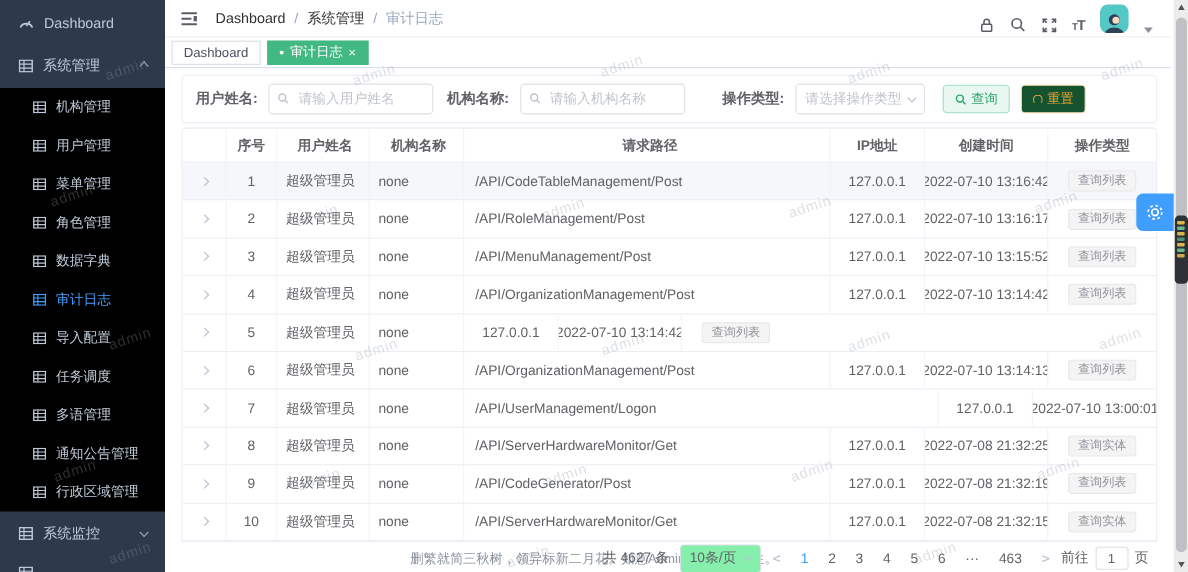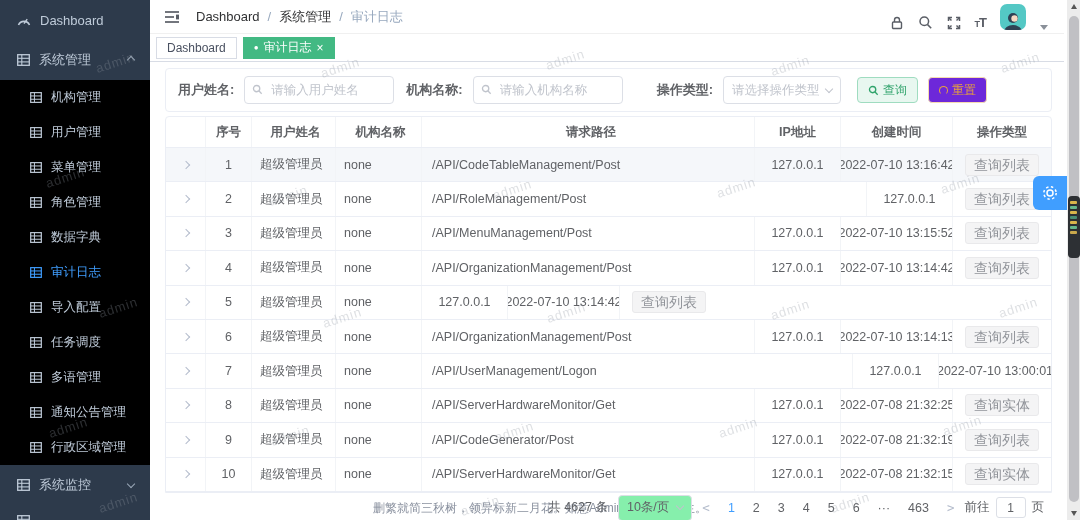--- a/index.html
+++ b/index.html
@@ -47,38 +47,38 @@
   .f-label { font-weight:bold; color:#606266; white-space:nowrap; margin-left:2px; }
   .input-wrap { position:relative; }
   .input-wrap svg { position:absolute; left:8px; top:8px; }
   .f-input { width:150px; height:28px; border:1px solid #dcdfe6; border-radius:4px; padding:0 8px 0 26px; font-size:12.5px; color:#606266; font-family:"Liberation Sans",sans-serif; outline:none; }
   .f-input::placeholder { color:#c0c4cc; }
   .f-select { width:118px; height:28px; border:1px solid #dcdfe6; border-radius:4px; display:flex; align-items:center; padding:0 8px; color:#c0c4cc; font-size:12.5px; cursor:pointer; }
   .f-select .ph { flex:1;font-family:Liberation Serif, serif; }
   .sel-chev { width:6px; height:6px; border-style:solid; border-color:#c0c4cc; border-width:1.5px 1.5px 0 0; transform:rotate(135deg); margin-top:-3px; }
   .btn { height:26px; border-radius:4px; display:inline-flex; align-items:center; gap:4px; padding:0 10px; font-size:12px; cursor:pointer; border:1px solid; }
   .btn-query { background:#e8f7f0; border-color:#9fdcc0; color:#2fa36b; margin-left:6px; }
-  .btn-reset { background:#6d28d9; border-color:#f5dab1; color:#e6a23c; }
+  .btn-reset { background:#14532d; border-color:#f5dab1; color:#e6a23c; }
   .ref-ic { width:9px; height:9px; border:1.5px solid #e6a23c; border-radius:50%; border-bottom-color:transparent; display:inline-block; }
 
   
   .table-card { margin-top:4px; border:1px solid #ebeef5; border-radius:4px 4px 0 0; background:#fff; overflow:hidden; }
   .tr { display:flex; border-bottom:1px solid #ebeef5; height:34.4px; align-items:stretch; }
   .tr.head { height:31px; color:#909399; font-weight:bold; font-size:12.5px; }
   .tr:last-child { border-bottom:1px solid #ebeef5; }
   .td { display:flex; align-items:center; justify-content:center; border-right:1px solid #f2f4f7; font-size:12.5px; color:#606266; padding:0 4px; overflow:hidden; white-space:nowrap; }
   .td:last-child { border-right:none; }
   .c-exp { width:40px; } .c-no { width:46px; } .c-user { width:84px; justify-content:flex-start; padding-left:8px; }
   .c-org { width:86px; justify-content:flex-start; padding-left:8px; }
   .c-path { flex:1; justify-content:flex-start; padding-left:10px; }
   .tr.head .c-path { justify-content:center; }
   .c-ip { width:86px; } .c-time { width:112px; } .c-op { width:98px; }
   .tr.r0 { background:#f5f7fa; }
   .exp-chev { width:6px; height:6px; border-style:solid; border-color:#b4bccc; border-width:1.5px 1.5px 0 0; transform:rotate(45deg); cursor:pointer; }
-  .tag { background:#f4f4f5; border:1px solid #e9e9eb; color:#909399; border-radius:3px; font-size:14px; padding:3px 8px; line-height:1; }
+  .tag { background:#f4f4f5; border:1px solid #e9e9eb; color:#909399; border-radius:3px; font-size:11px; padding:3px 8px; line-height:1; }
 
   
   .pagebar { display:flex; align-items:center; justify-content:flex-end; gap:10px; height:24px; margin-top:3px; font-size:12.5px; color:#606266; padding-right:8px; position:relative; z-index:3; }
   .psel { border:1px solid #dcdfe6; border-radius:4px; height:22px; display:flex; align-items:center; gap:8px; padding:12px 8px; color:#606266; cursor:pointer; background:#86efac; }
   .pgs { display:flex; align-items:center; gap:18px; }
   .pg { cursor:pointer; color:#606266; }
   .pg.active { color:#409eff; }
   .pg.arrow { color:#b4bccc; font-family:"DejaVu Sans Mono",monospace; }
   .goto { display:flex; align-items:center; gap:6px; }
   .goto input { width:30px; height:21px; border:1px solid #dcdfe6; border-radius:3px; text-align:center; font-size:12px; color:#606266; outline:none; font-family:"Liberation Sans",sans-serif; }
@@ -410,20 +410,21 @@
         </div>
         <div class="tr">
           <div class="td c-exp">
               <span class="exp-chev"></span>
             </div>
           <div class="td c-no">2</div>
           <div class="td c-user">超级管理员</div>
           <div class="td c-org">none</div>
           <div class="td c-path">/API/RoleManagement/Post</div>
           <div class="td c-ip">127.0.0.1</div>
+          <div class="td c-time">2022-07-10 13:16:17</div>
           <div class="td c-op">
               <span class="tag">查询列表</span>
             </div>
         </div>
         <div class="tr">
           <div class="td c-exp">
               <span class="exp-chev"></span>
             </div>
           <div class="td c-no">3</div>
           <div class="td c-user">超级管理员</div>

